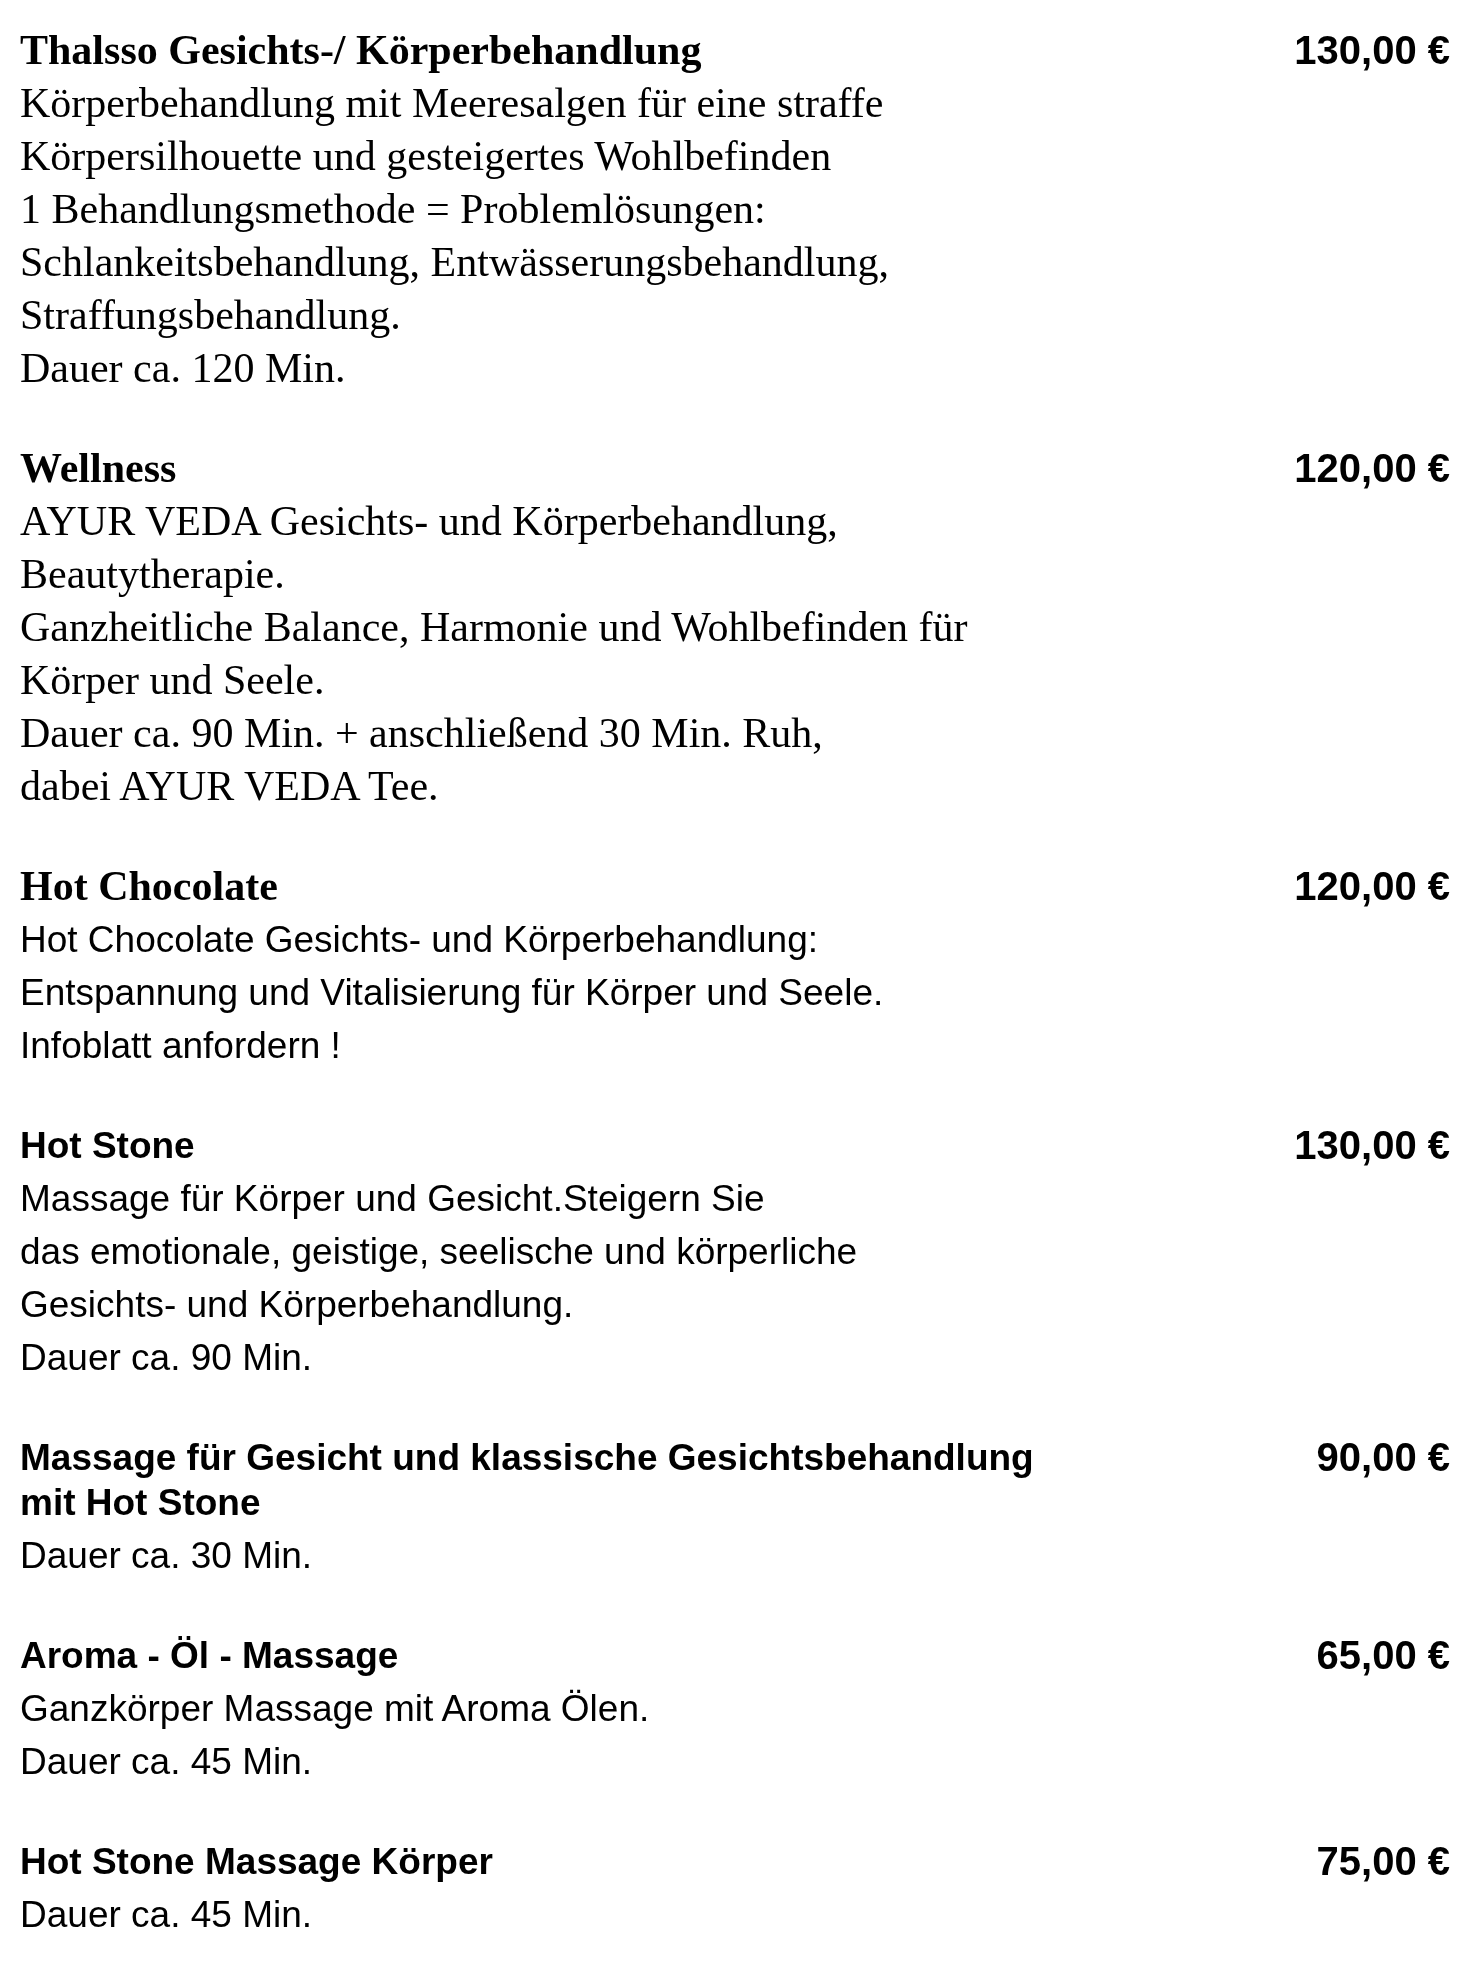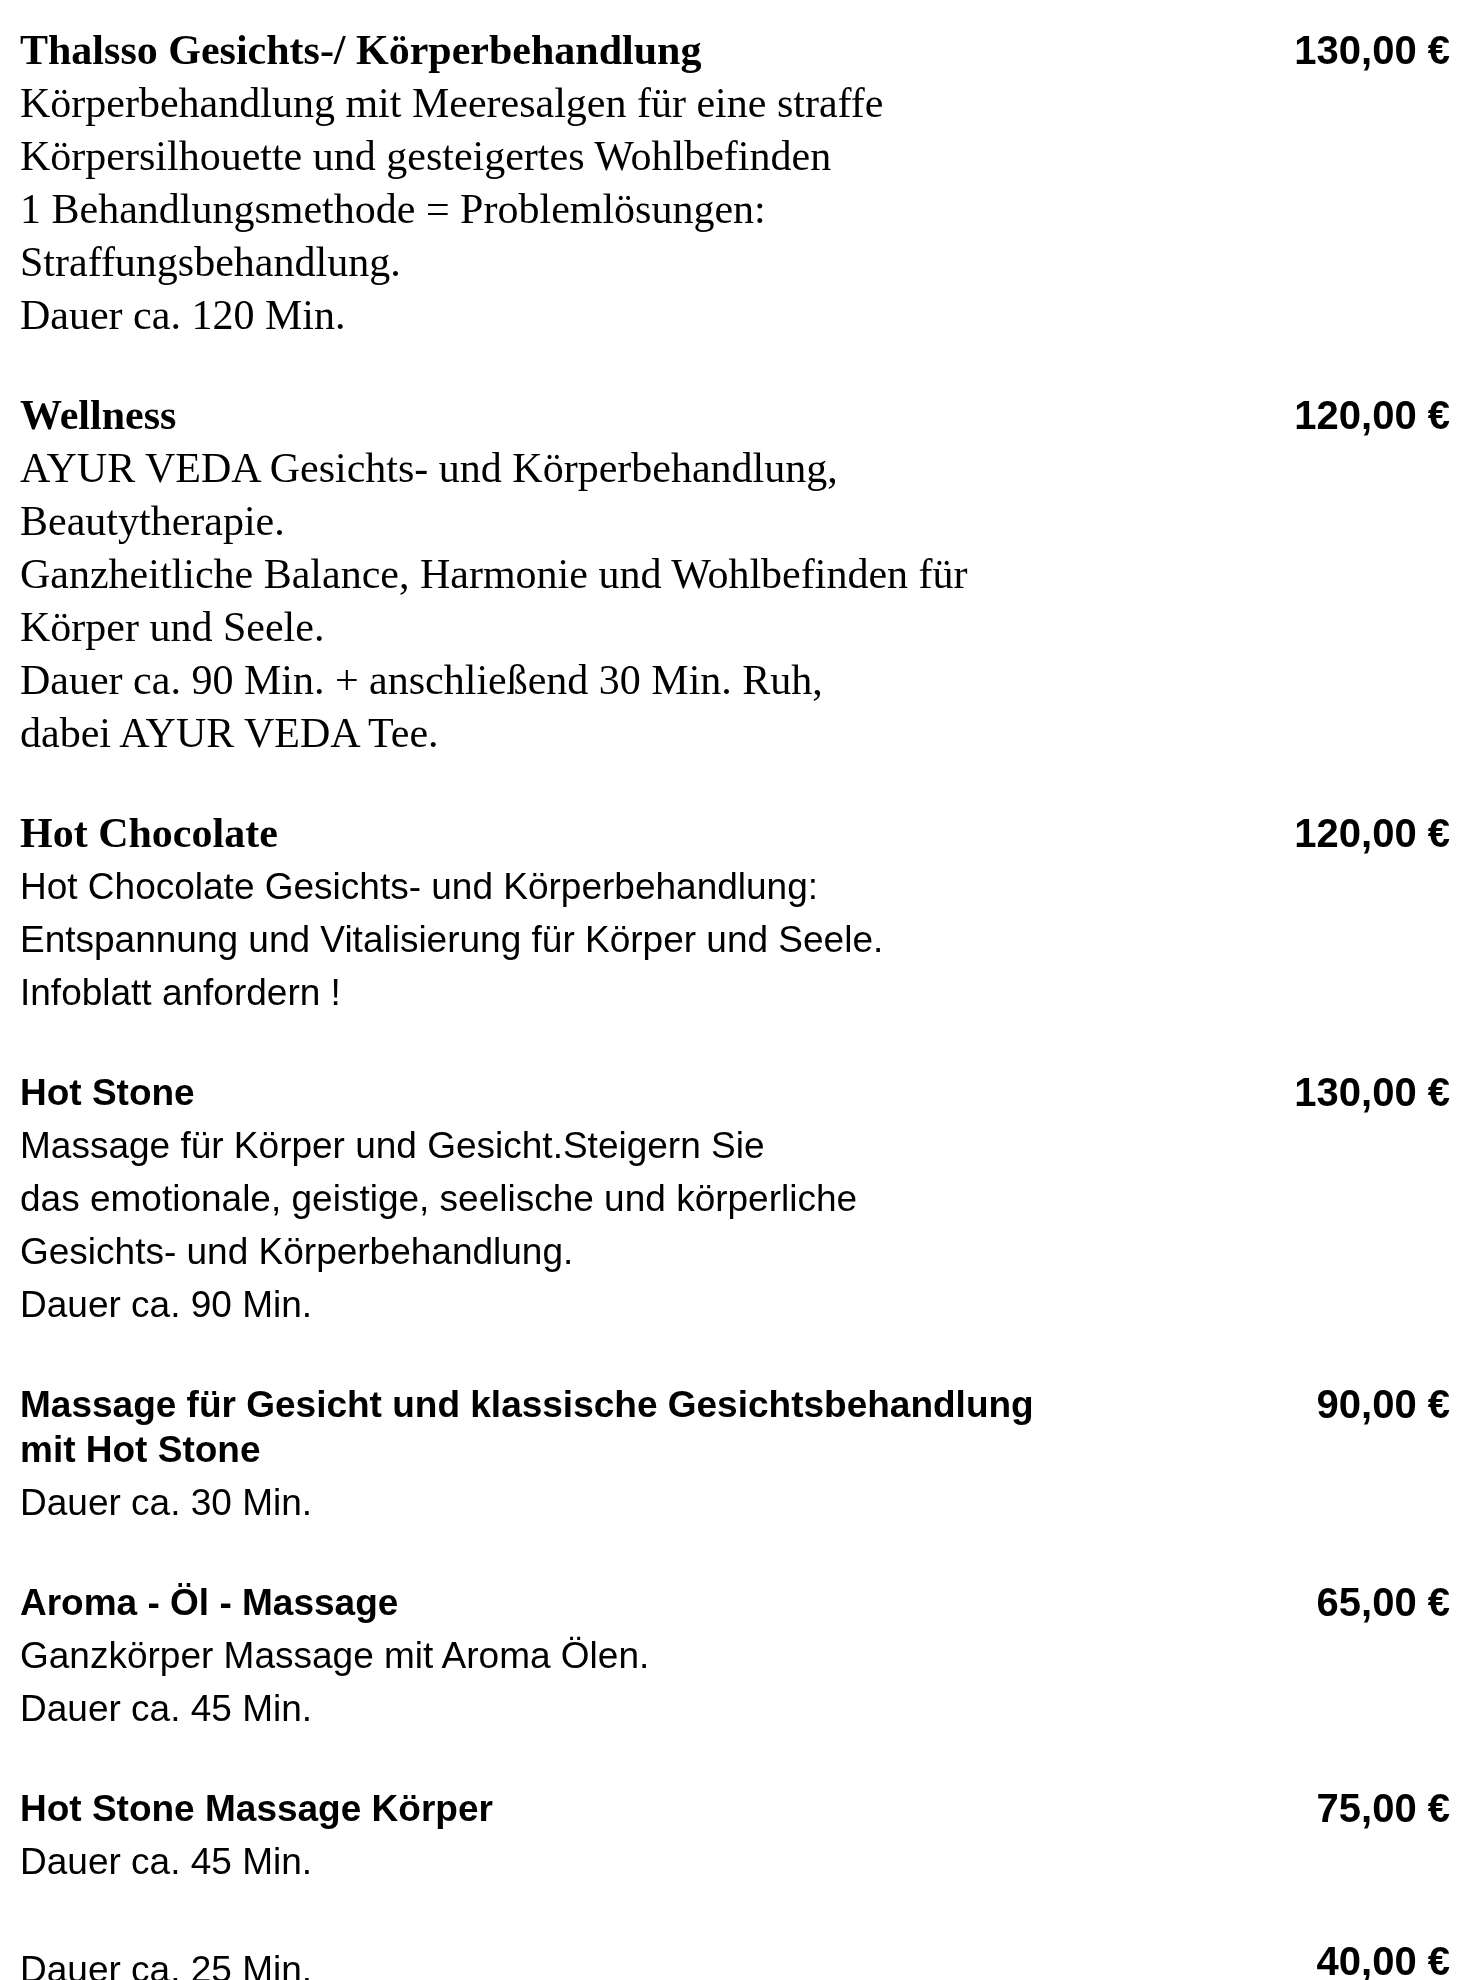--- a/index.html
+++ b/index.html
@@ -53,20 +53,21 @@
 </style>
 </head>
 <body>
 
 <section class="menu-item">
   <div class="item-text">
     <div class="title-line serif">Thalsso Gesichts-/ Körperbehandlung</div>
     <div class="desc-line serif">Körperbehandlung mit Meeresalgen für eine straffe</div>
     <div class="desc-line serif">Körpersilhouette und gesteigertes Wohlbefinden</div>
     <div class="desc-line serif">1 Behandlungsmethode = Problemlösungen:</div>
+    <div class="desc-line serif">Schlankeitsbehandlung, Entwässerungsbehandlung,</div>
     <div class="desc-line serif">Straffungsbehandlung.</div>
     <div class="desc-line serif">Dauer ca. 120 Min.</div>
   </div>
   <div class="price">130,00 €</div>
 </section>
 
 <section class="menu-item">
   <div class="item-text">
     <div class="title-line serif">Wellness</div>
     <div class="desc-line serif">AYUR VEDA Gesichts- und Körperbehandlung,</div>

